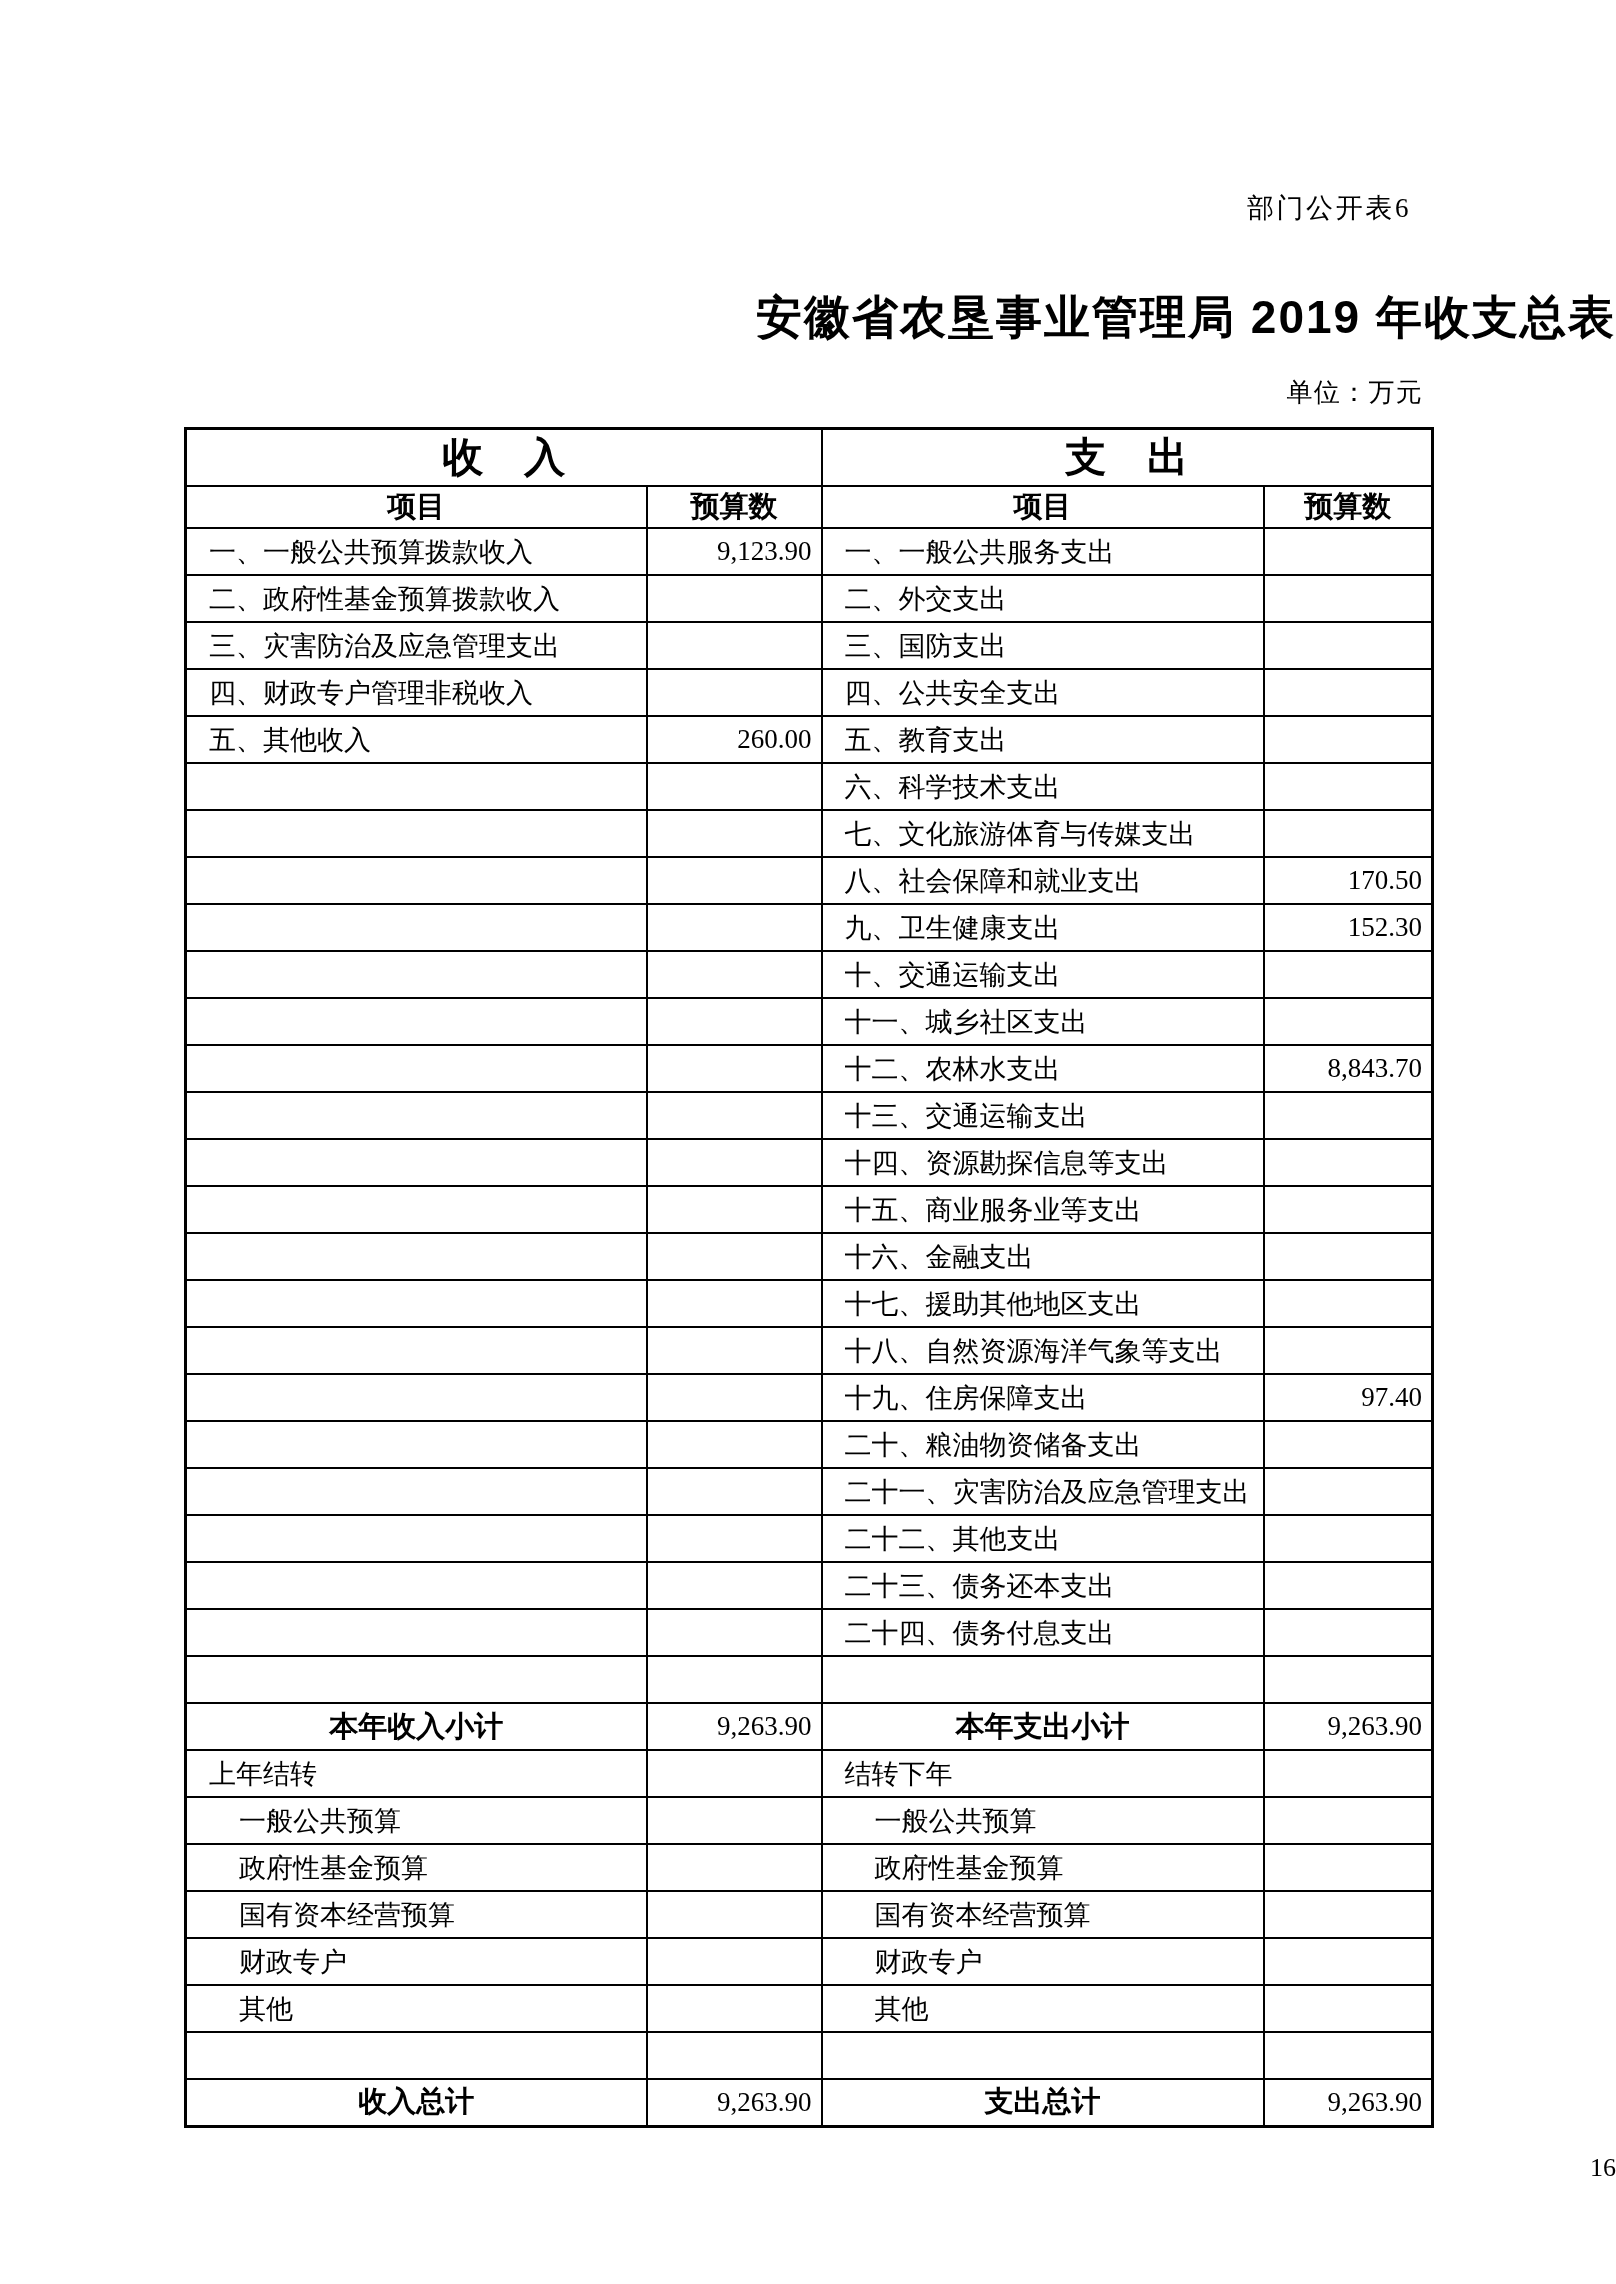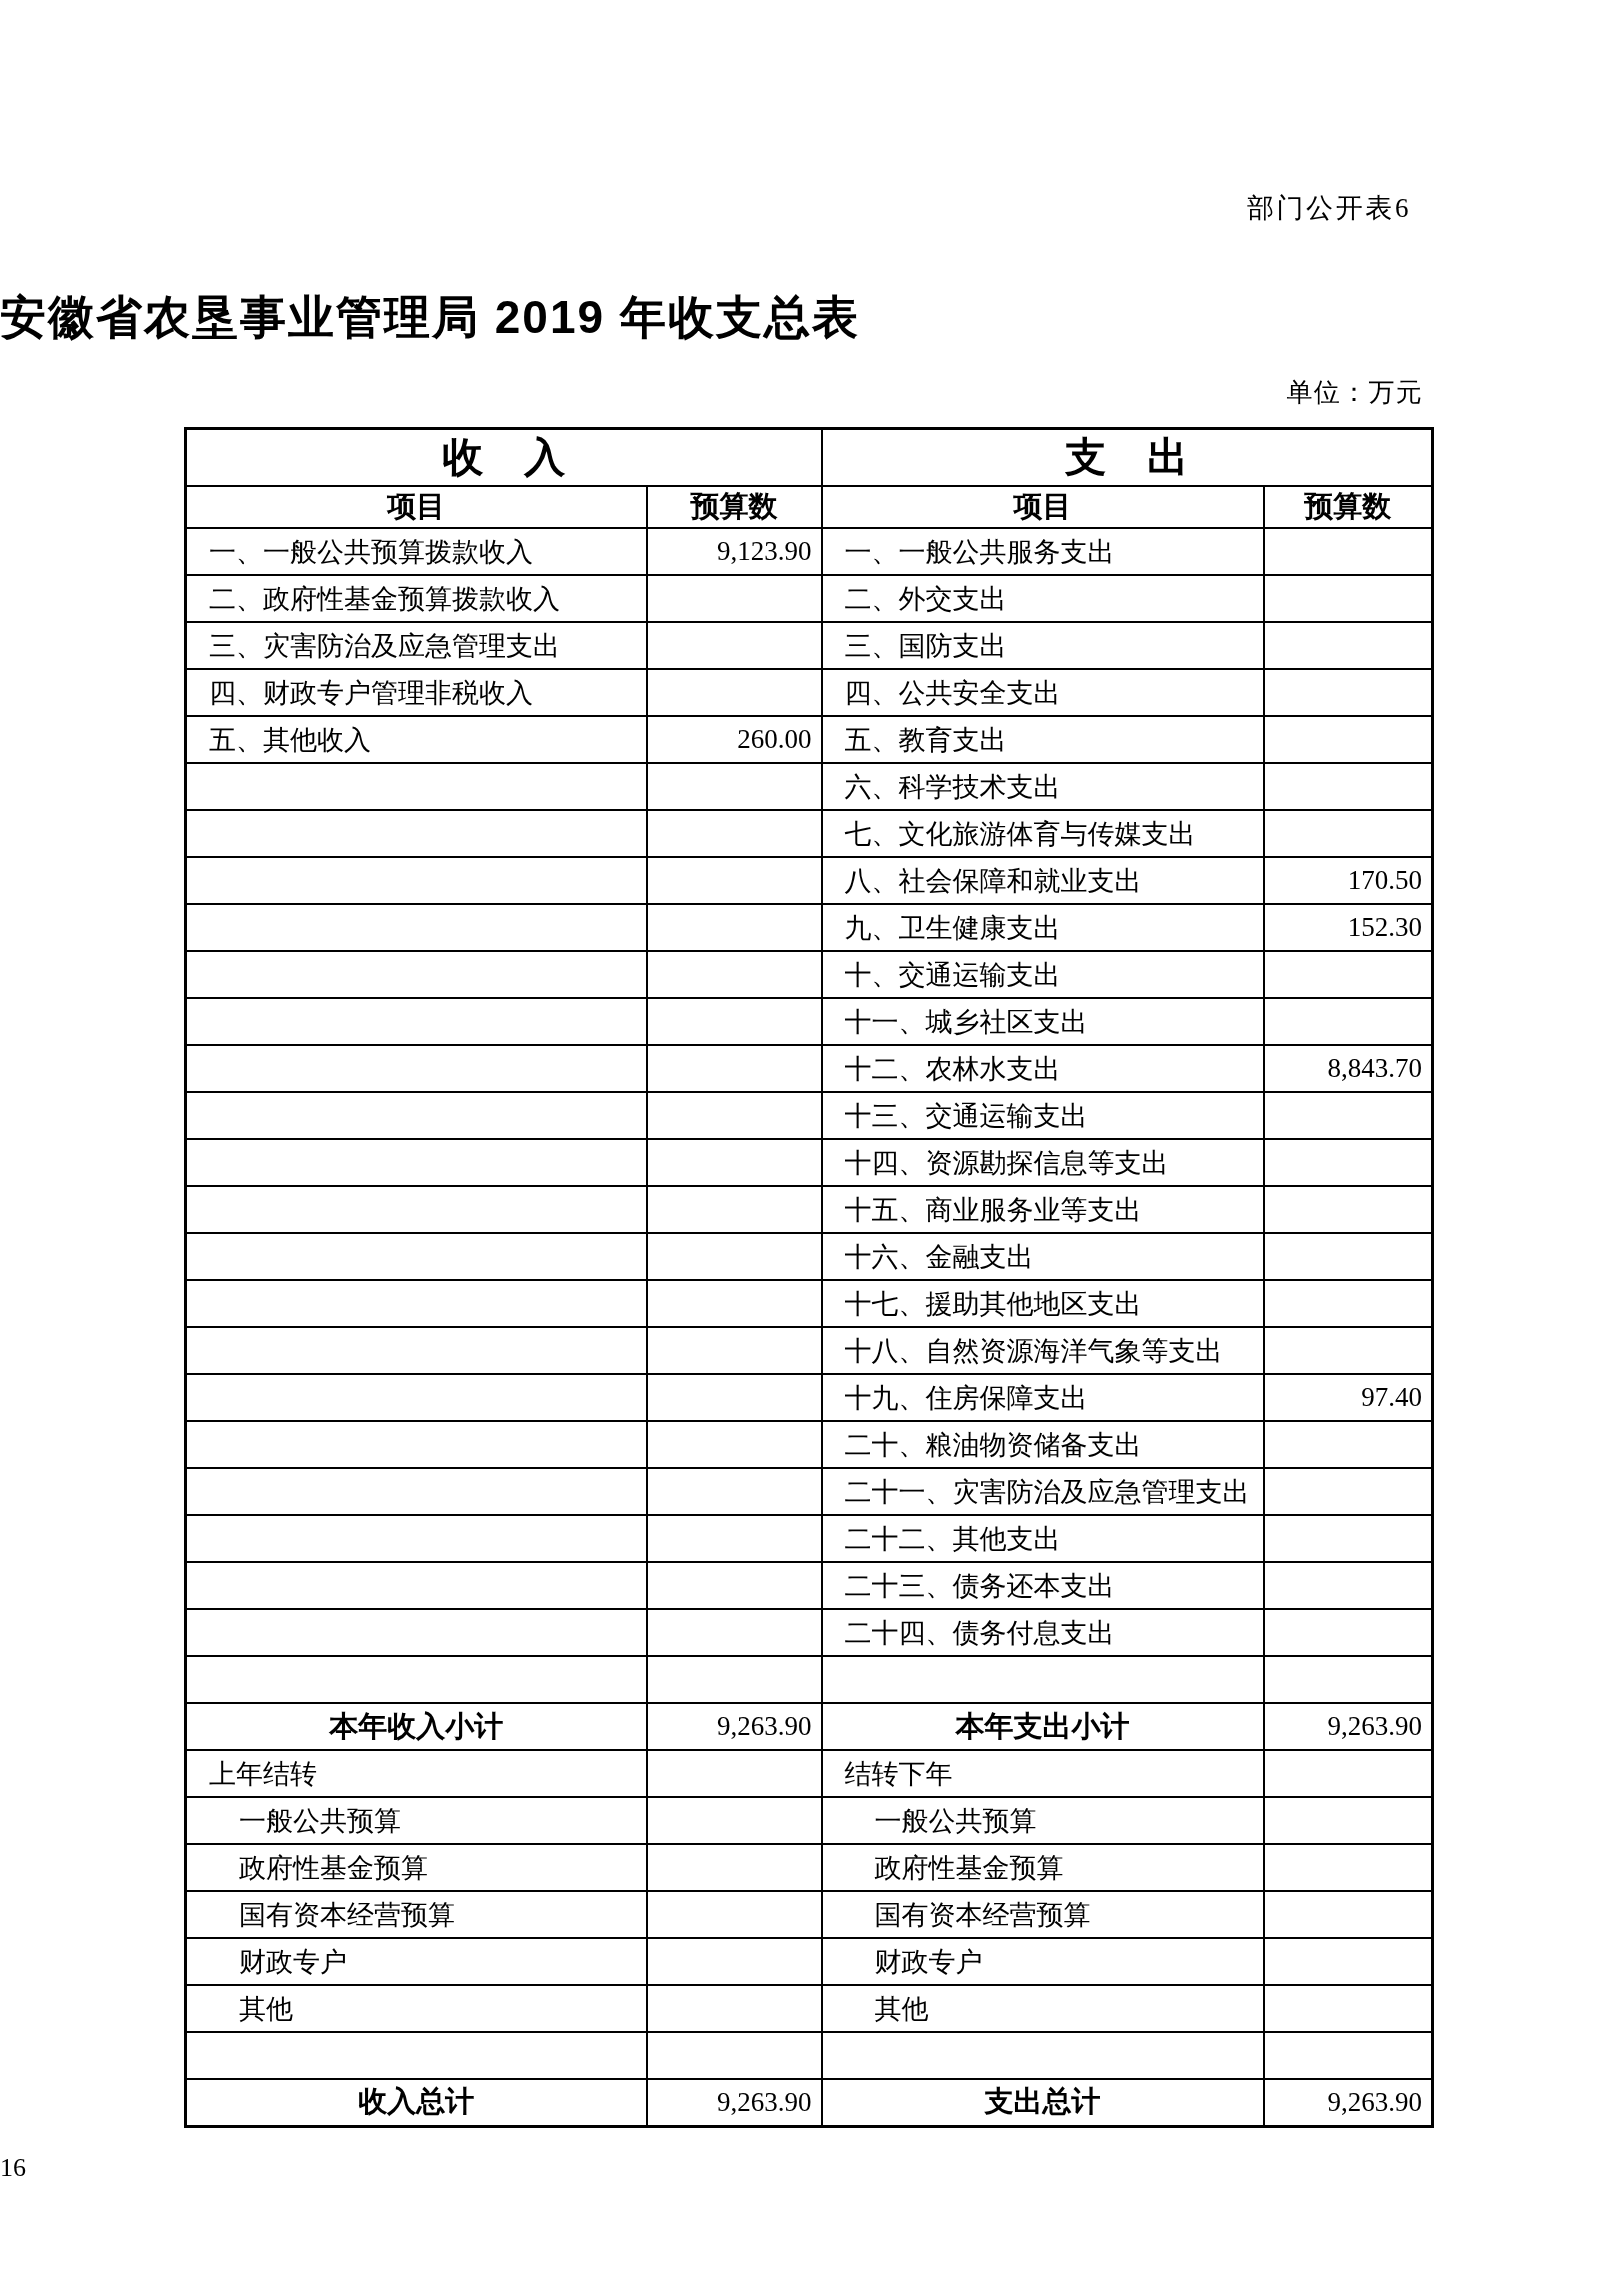--- a/index.html
+++ b/index.html
@@ -18,21 +18,21 @@
     top: 190px;
     right: 205px;
     font-size: 27px;
     letter-spacing: 2.6px;
   }
   .doc-title {
     position: absolute;
     top: 287px;
     left: 0;
     width: 100%;
-    text-align: left;
+    text-align: right;
     font-family: "Liberation Sans", sans-serif;
     font-weight: 700;
     font-size: 46px;
     letter-spacing: 2px;
   }
   .unit-label {
     position: absolute;
     top: 375px;
     right: 193px;
     font-size: 26px;
@@ -73,21 +73,21 @@
     text-align: center;
     padding-left: 0;
     font-weight: 700;
     font-size: 29px;
   }
   .page-number {
     position: absolute;
     top: 2153px;
     left: 0;
     width: 100%;
-    text-align: left;
+    text-align: right;
     font-size: 26px;
   }
 </style>
 </head>
 <body>
 
 <div class="page">
 
   <div class="corner-label">部门公开表6</div>
 

